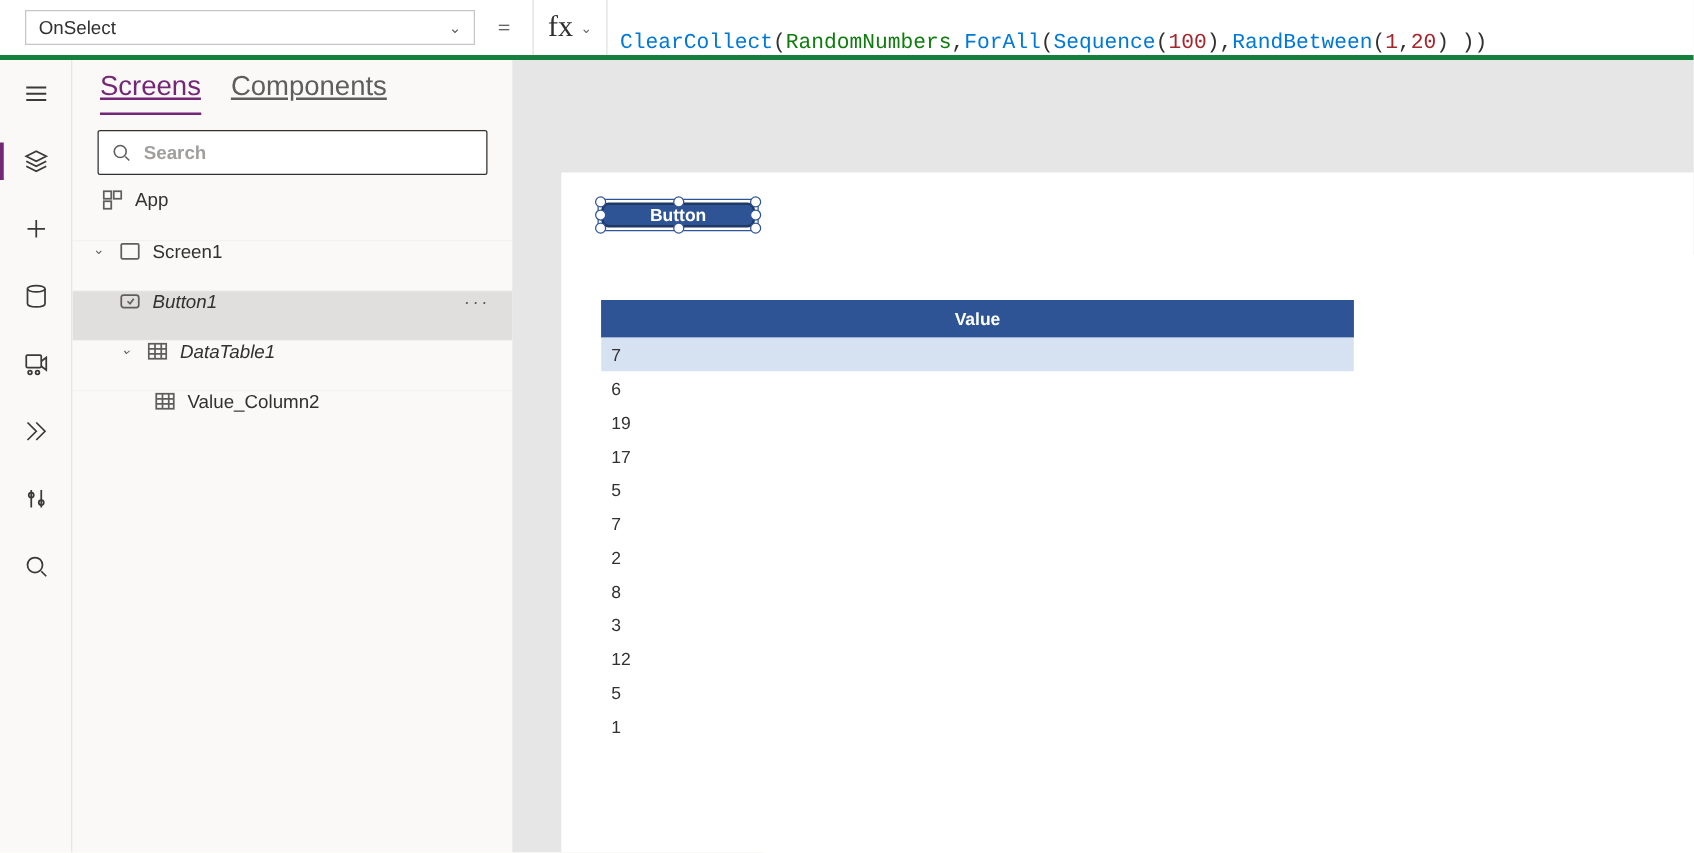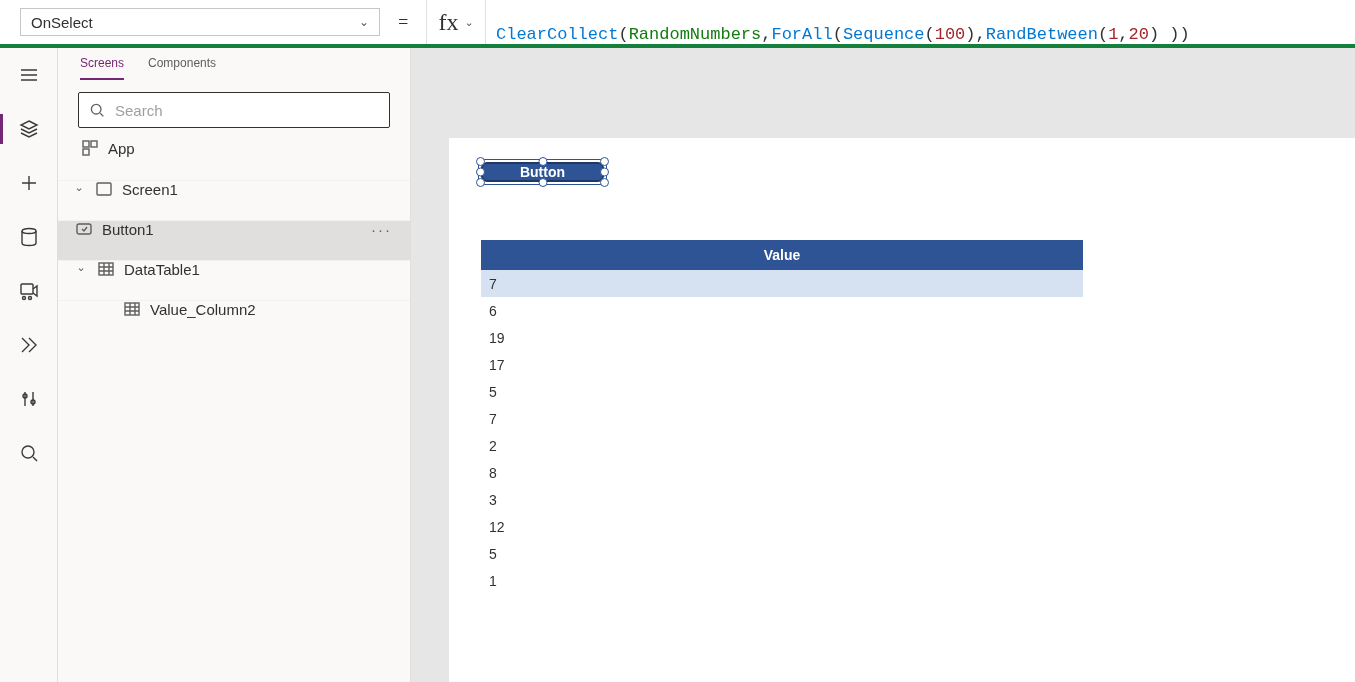--- a/index.html
+++ b/index.html
@@ -130,24 +130,25 @@
     font-weight: 600;
     color: #323130;
   }
   .tree-head .close { font-size: 18px; color: #605e5c; cursor: pointer; }
   .tree-tabs {
     display: flex;
     gap: 24px;
     padding: 8px 22px 0 22px;
   }
   .tree-tab {
-    font-size: 12px;
+    font-size: 22px;
     color: #605e5c;
     padding-bottom: 8px;
     cursor: pointer;
+    text-decoration: underline;
   }
   .tree-tab.active {
     color: #742774;
     border-bottom: 2px solid #742774;
   }
   .tree-search {
     margin: 12px 20px;
     height: 36px;
     border: 1px solid #323130;
     border-radius: 2px;
@@ -158,20 +159,21 @@
     gap: 8px;
   }
   .tree-search svg { width: 16px; height: 16px; stroke: #605e5c; fill: none; stroke-width: 1.6; }
   .tree-search input {
     border: none;
     outline: none;
     flex: 1;
     font-size: 15px;
     color: #0369a1;
     background: transparent;
+    font-weight: bold;
   }
   .tree-search input::placeholder { color: #a19f9d; }
 
   .tree-list { flex: 1; overflow: auto; }
   .tree-row {
     display: flex;
     align-items: flex-start;
     height: 40px;
     font-size: 15px;
     color: #323130;
@@ -183,21 +185,21 @@
     color: #605e5c;
     width: 14px;
     text-align: center;
   }
   .tree-row .ic { width: 20px; display: flex; justify-content: center; }
   .tree-row .ic svg { width: 16px; height: 16px; stroke: #605e5c; fill: none; stroke-width: 1.4; }
   .tree-row.selected { background: #e1dfdd; }
   .tree-row .more { margin-left: auto; margin-right: 18px; letter-spacing: 2px; color: #605e5c; }
   .pad0 { padding-left: 22px; }
   .pad1 { padding-left: 14px; }
-  .pad2 { padding-left: 16px; }
+  .pad2 { padding-left: 36px; font-style: italic; }
   .pad3 { padding-left: 64px; }
   .pad0, .pad1, .pad2, .pad3 { gap: 8px; }
 
   
   .canvas-wrap {
     flex: 1;
     background: #e6e6e6;
     position: relative;
     overflow: hidden;
   }

